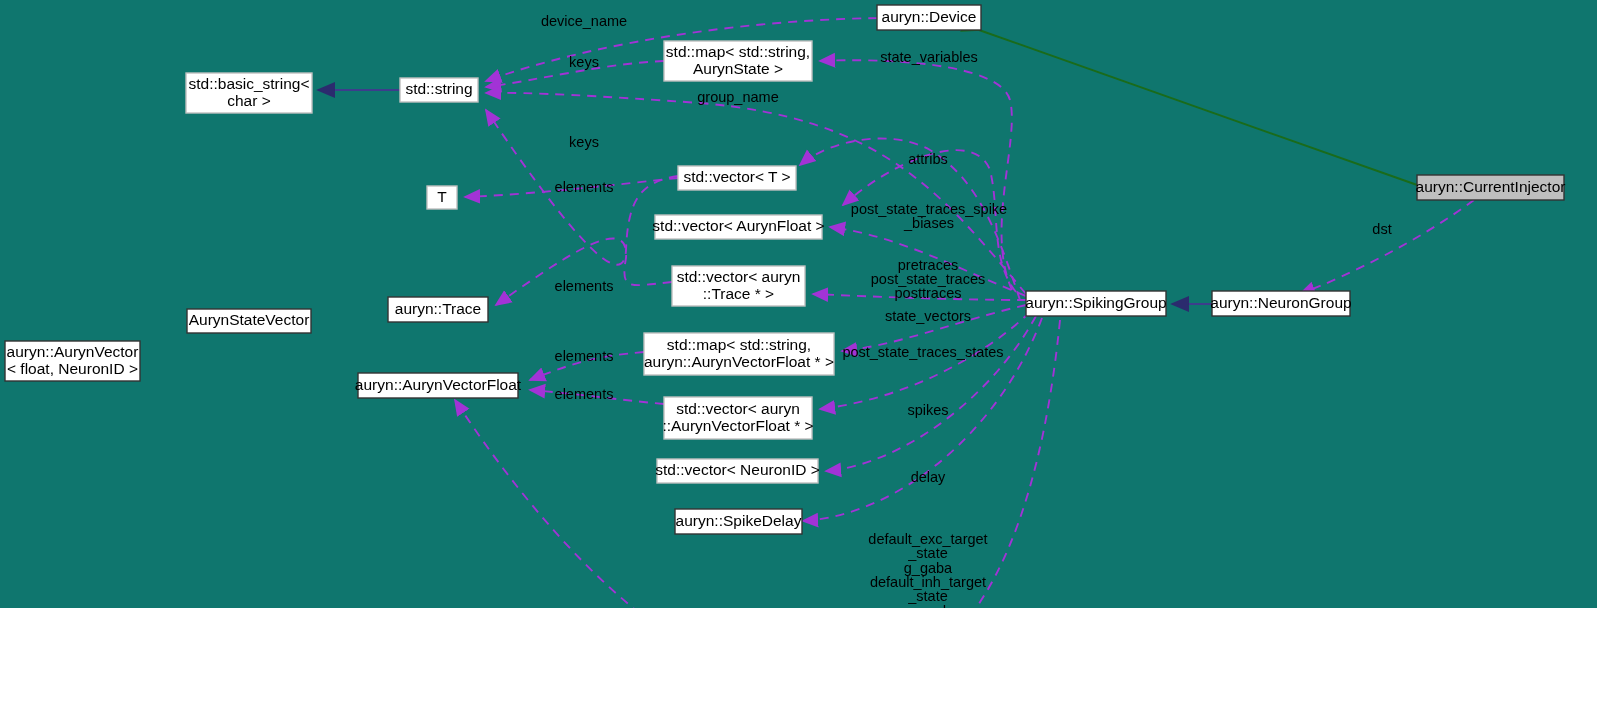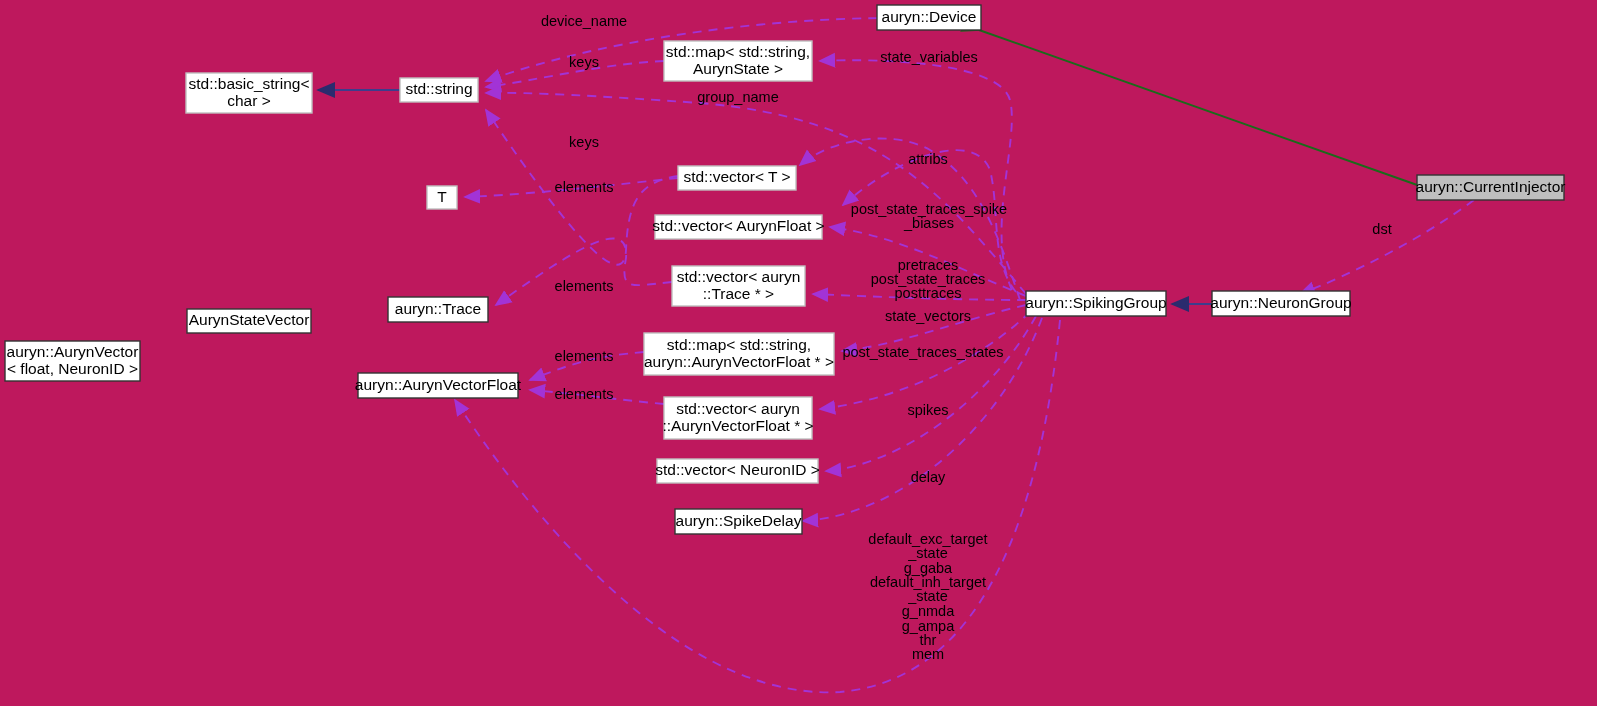--- a/index.html
+++ b/index.html
@@ -1,17 +1,17 @@
 <!DOCTYPE html>
 <html><head>
 <meta charset="utf-8">
 <style>
   html,body{margin:0;padding:0;background:#ffffff;}
   body{font-family:"Liberation Sans", sans-serif;}
-  #diagram-root{position:relative;width:1597px;height:706px;background:#be185d;overflow:hidden;}
+  #diagram-root{position:relative;width:1597px;height:608px;background:#0f766e;overflow:hidden;}
   svg#graph{position:absolute;left:0;top:0;width:1597px;height:706px;}
   .nodebox rect{stroke-width:1.4;}
   .nodebox text{font-family:"Liberation Sans", sans-serif;font-size:15.5px;fill:#000000;dominant-baseline:middle;text-anchor:middle;}
   .edgelabel{font-family:"Liberation Sans", sans-serif;font-size:14.5px;fill:#000000;text-anchor:middle;dominant-baseline:middle;}
   .usage-edge{fill:none;stroke:#A233D6;stroke-width:1.9;stroke-dasharray:9,7;}
   .inherit-edge{fill:none;stroke:#3D3D8C;stroke-width:1.9;}
   .inherit-edge-green{fill:none;stroke:#1A6B1A;stroke-width:1.9;}
 </style>
 </head>
 <body>

